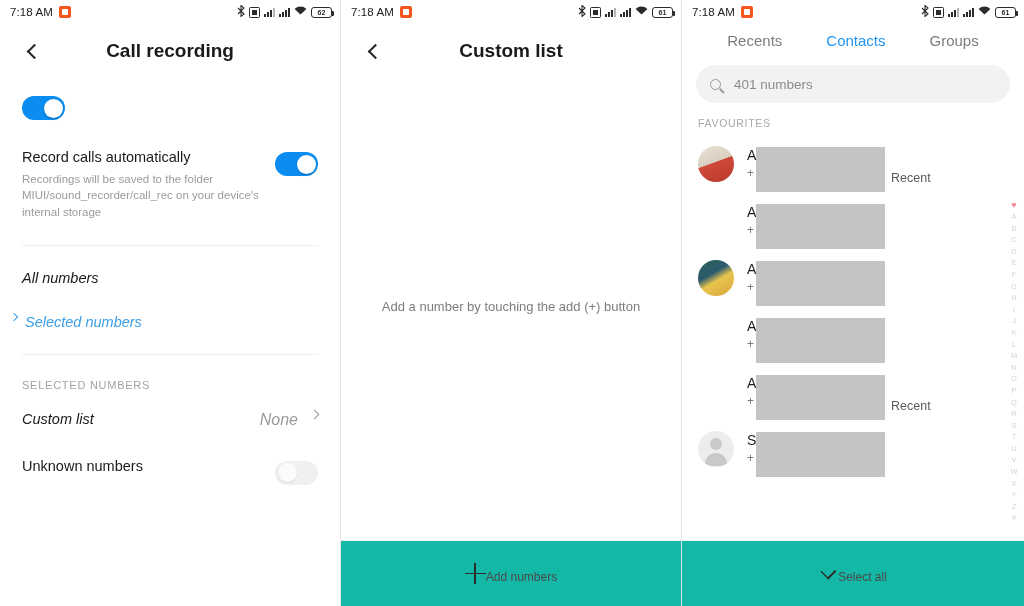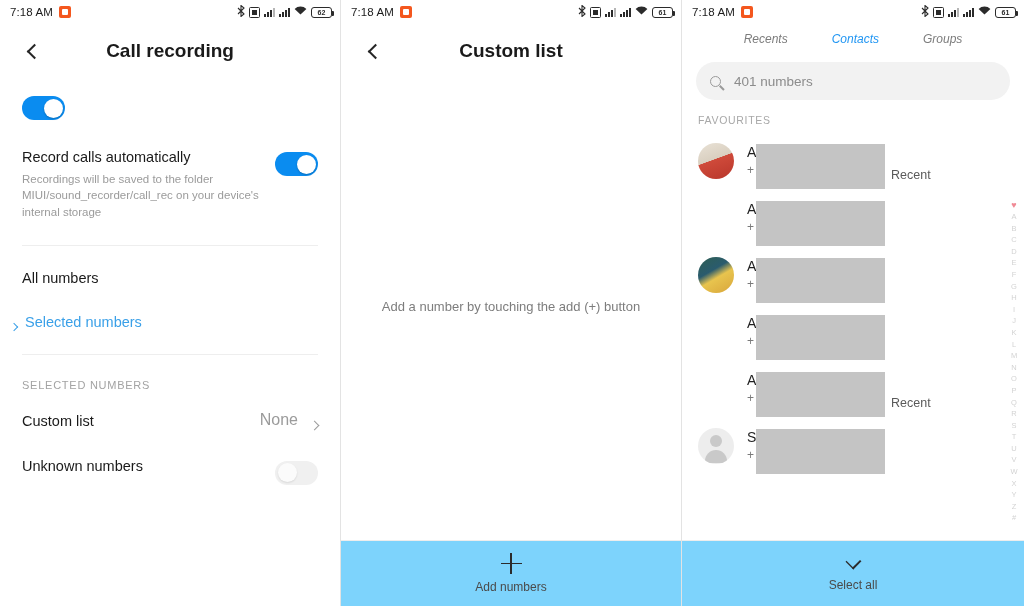--- a/index.html
+++ b/index.html
@@ -111,59 +111,59 @@
   .toggle.off .knob { left: 2.5px; background:#fbfbfb; box-shadow: 0 1px 2px rgba(0,0,0,.10); }
 
   .divider { height: 1px; background: #eeeeee; margin: 10px 22px; }
 
   .section-head {
     font-size: 11px; letter-spacing: .75px; color: #a3a3a3;
     padding: 14px 22px 6px 22px; text-transform: uppercase;
   }
   .opt {
     padding: 14px 22px; font-size: 14.5px; color: #1a1a1a;
-    display: flex; align-items: flex-end; cursor: pointer;
+    display: flex; align-items: flex-start; cursor: pointer; font-style: italic;
   }
   .opt.active { color: #3aa0e8; padding-left: 22px; }
   .opt .mini-chev {
     width: 6px; height: 6px; border-top: 1.6px solid #3aa0e8; border-right: 1.6px solid #3aa0e8;
     transform: rotate(45deg); margin-right: 8px; margin-left: -11px;
   }
   .opt .val { margin-left: auto; color: #9b9b9b; font-size: 16px; }
   .opt .chev-right {
     width: 7px; height: 7px; border-top: 1.7px solid #9b9b9b; border-right: 1.7px solid #9b9b9b;
     transform: rotate(45deg); margin-left: 13px;
   }
 
   
   .empty-msg {
     position: absolute; top: 299px; left: 0; right: 0; text-align: center;
     font-size: 13px; color: #7d7d7d;
   }
   .bottombar {
     position: absolute; bottom: 0; left: 0; right: 0; height: 66px;
-    border-top: 1px solid #ededed; background: #7dd3fc;
-    display: flex; flex-direction: column; align-items: center; justify-content: center;
+    border-top: 1px solid #ededed; background: #14b8a6;
+    display: flex; flex-direction: row; align-items: center; justify-content: center;
     cursor: pointer;
   }
   .plus-icon { position: relative; width: 21px; height: 21px; }
   .plus-icon::before, .plus-icon::after {
     content: ""; position: absolute; background: #2b2b2b;
   }
   .plus-icon::before { left: 0; top: 9.5px; width: 21px; height: 1.8px; }
   .plus-icon::after  { top: 0; left: 9.5px; height: 21px; width: 1.8px; }
   .bottombar .lbl { font-size: 12px; color: #4a4a4a; margin-top: 6px; }
   .check-big {
     width: 19px; height: 11px; border-left: 2px solid #2b2b2b; border-bottom: 2px solid #2b2b2b;
     transform: rotate(-45deg) scaleX(.6); margin-bottom: 5px;
   }
 
   
   .tabs { display: flex; justify-content: center; gap: 44px; padding: 8px 0 14px; }
-  .tab { font-size: 12px; color: #7c7c7c; cursor: pointer; font-style: italic; }
+  .tab { font-size: 15px; color: #7c7c7c; cursor: pointer; }
   .tab.active { color: #2196f3; }
 
   .searchbar {
     margin: 2px 14px 0; height: 38px; border-radius: 19px; background: #f2f2f2;
     display: flex; align-items: center; padding: 0 14px; cursor: text; text-align: center;
   }
   .mag {
     width: 11px; height: 11px; border: 1.6px solid #9a9a9a; border-radius: 50%;
     position: relative; flex: 0 0 auto;
   }

